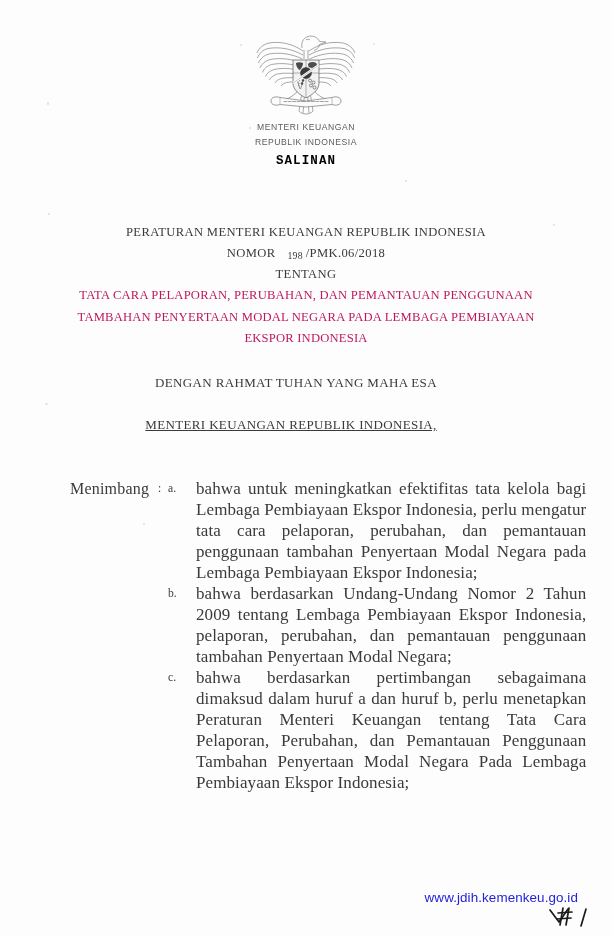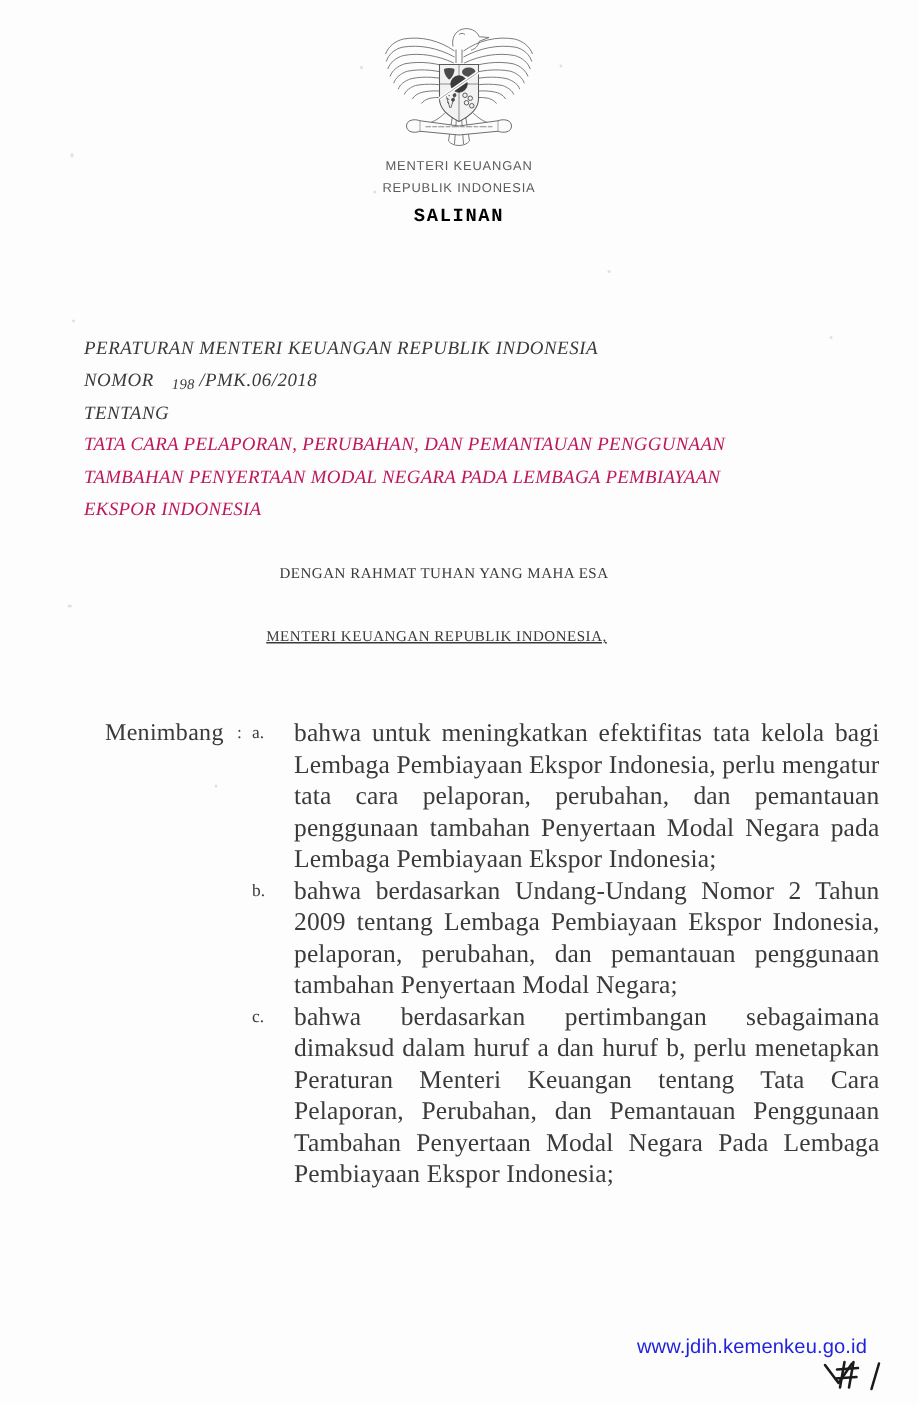--- a/index.html
+++ b/index.html
@@ -19,21 +19,21 @@
   .page {
     position: absolute;
     inset: 0;
     background: #fdfdfd;
   }
 
   
   .letterhead {
     position: absolute;
     left: 0;
-    top: 14px;
+    top: 31px;
     width: 612px;
     text-align: center;
   }
   .emblem {
     display: block;
     margin: 0 auto;
     width: 104px;
     height: 88px;
   }
   .ministry-line {
@@ -53,21 +53,21 @@
     line-height: 15px;
     margin-top: 6px;
   }
 
   
   .titleblock {
     position: absolute;
     left: 56px;
     top: 222px;
     width: 500px;
-    font-style: italic;
+    text-align: center;
   }
   .title-line {
     font-size: 12.6px;
     letter-spacing: 0.35px;
     line-height: 21px;
     color: #3a3a3a;
     white-space: nowrap;
   }
   .nomor-line {
     font-size: 12.6px;
@@ -92,21 +92,21 @@
 
   
   .preamble {
     position: absolute;
     left: 56px;
     top: 372px;
     width: 500px;
     text-align: center;
   }
   .preamble .pl {
-    font-size: 10px;
+    font-size: 13px;
     letter-spacing: 0.35px;
     line-height: 21px;
     color: #3a3a3a;
   }
   .pl-1 { transform: translateX(-10px); }
   .pl-2 { transform: translateX(-15px); margin-top: 21px; text-decoration: underline; }
 
   
   .considering {
     position: absolute;

